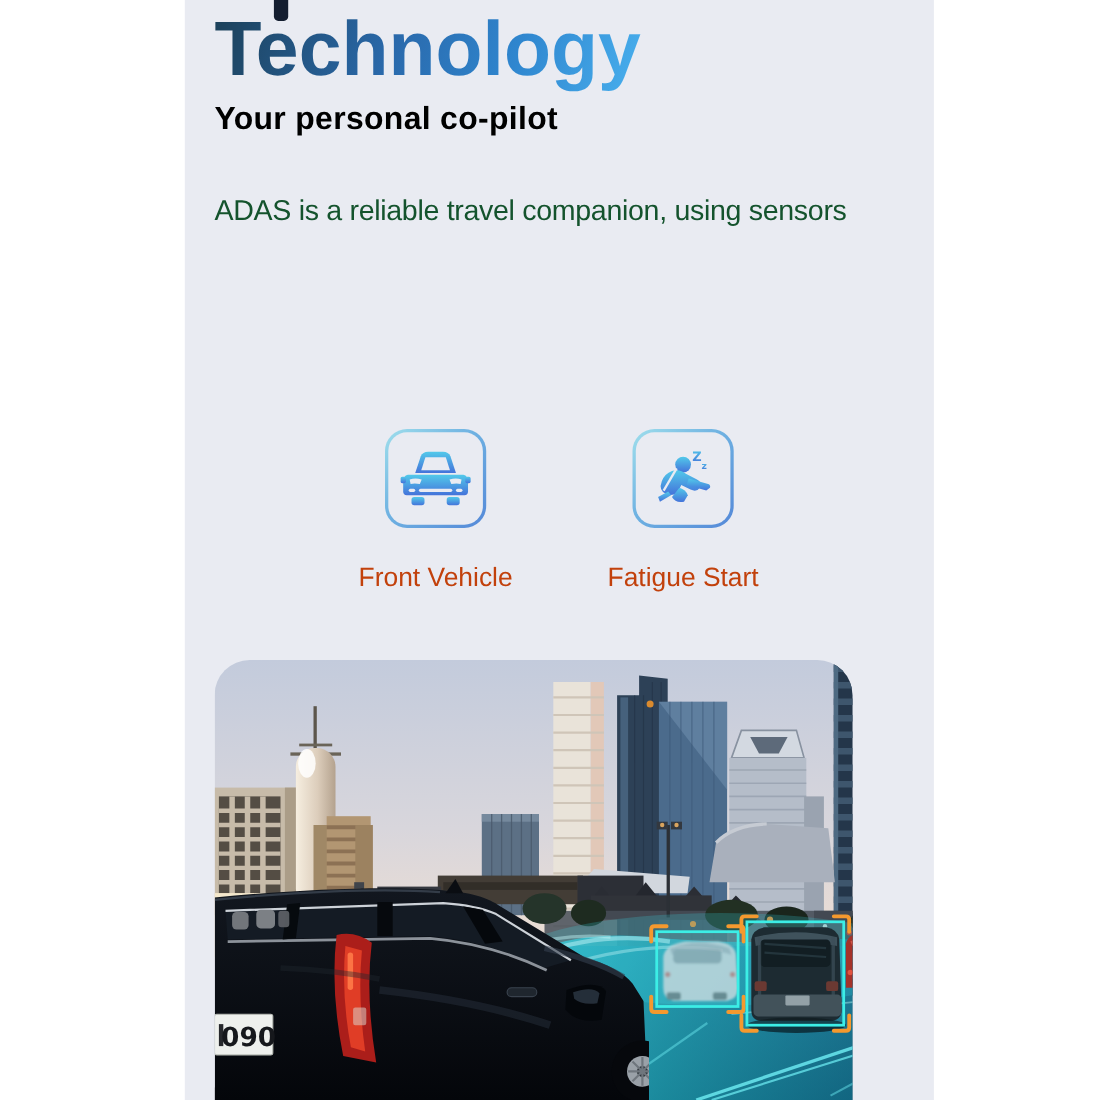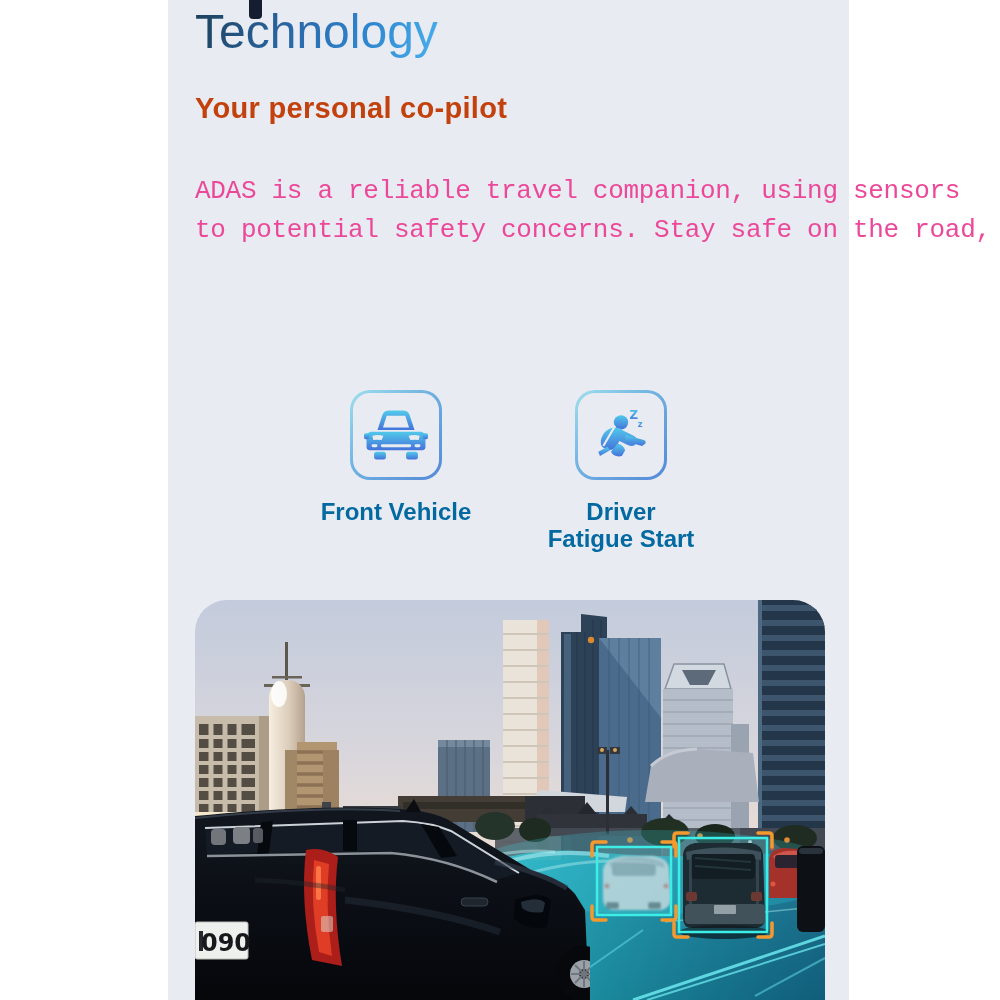--- a/index.html
+++ b/index.html
@@ -1,52 +1,51 @@
 <!DOCTYPE html>
 <html><head>
 <meta charset="utf-8">
 <style>
   html,body{margin:0;padding:0;background:#ffffff;}
   .stage{position:relative;width:1000px;height:1000px;background:#ffffff;overflow:hidden;
          font-family:"Liberation Sans","DejaVu Sans",sans-serif;}
   .panel{position:absolute;left:168px;top:0;width:681px;height:1000px;background:#e9ebf2;}
   .frag{position:absolute;left:249px;top:0;width:13px;height:19px;background:#141e30;
         border-radius:0 0 4px 4px;}
-  .title{position:absolute;left:195px;top:4px;font-size:48px;font-weight:400;letter-spacing:0;
+  .title{position:absolute;left:195px;top:4px;font-size:70px;font-weight:700;letter-spacing:0;
          line-height:1.15;background:linear-gradient(108deg,#1c4058 0%,#2a69ab 42%,#2f86cf 70%,#49b0ee 100%);
          -webkit-background-clip:text;background-clip:text;color:transparent;}
-  .subtitle{position:absolute;left:195px;top:92px;font-size:29px;font-weight:600;color:#c2410c;
+  .subtitle{position:absolute;left:195px;top:92px;font-size:29px;font-weight:600;color:#000000;
             letter-spacing:.3px;}
-  .desc{position:absolute;left:195px;top:172px;font-size:26px;line-height:39px;color:#ec4899;
-        letter-spacing:-0.3px;white-space:nowrap;font-family:Liberation Mono, monospace;}
+  .desc{position:absolute;left:195px;top:172px;font-size:26px;line-height:39px;color:#14532d;
+        letter-spacing:-0.3px;white-space:nowrap;}
   .feature-card{position:absolute;top:390px;width:160px;text-align:center;}
   .f1{left:316px;} .f2{left:541px;}
   .tile{width:86px;height:84px;margin:0 auto;border-radius:20px;padding:3px;
         background:linear-gradient(135deg,#9fdfec 0%,#6fb2e2 45%,#5488d8 100%);}
   .tile-inner{width:100%;height:100%;border-radius:17px;background:#e9ebf2;
               display:flex;align-items:center;justify-content:center;}
-  .f-label{margin-top:18px;font-size:24px;line-height:27px;color:#0369a1;font-weight:700;}
-  .photo-wrap{position:absolute;left:195px;top:600px;width:630px;height:400px;
+  .f-label{margin-top:32px;font-size:24px;line-height:27px;color:#c2410c;font-weight:400;}
+  .photo-wrap{position:absolute;left:195px;top:600px;width:580px;height:400px;
               border-radius:32px 32px 0 0;overflow:hidden;}
   .photo-wrap svg{display:block;}
 </style>
 </head>
 <body>
 
 <div class="stage">
   <div class="panel"></div>
 
   <div class="frag"></div>
 
   <div class="title">Technology</div>
   <div class="subtitle">Your personal co-pilot</div>
 
   <div class="desc">
     <div>ADAS is a reliable travel companion, using sensors</div>
-    <div>to potential safety concerns. Stay safe on the road,</div>
   </div>
 
   <div class="feature-card f1">
     <div class="tile">
       <div class="tile-inner">
         <svg width="64" height="56" viewBox="0 0 76 64">
           <defs>
             <linearGradient id="ig1" x1="0" y1="0" x2="0" y2="1">
               <stop offset="0" stop-color="#52c9ea"></stop>
                 <stop offset="1" stop-color="#4473da"></stop>
@@ -87,21 +86,20 @@
           <circle cx="38" cy="17" r="8.5" fill="url(#ig2)"></circle>
           <path d="M26,24 Q34,21 41,27 L53,33 Q59,36 56,42 Q53,47 46,44 L36,39 Q31,53 20,49 Q11,45 15,35 Q18,27 26,24 Z" fill="url(#ig2)"></path>
           <path d="M44,32 L65,38 Q68,39 67,42 L63,45 L42,39 Z" fill="url(#ig2)"></path>
           <path d="M34,42 Q41,44 43,50 L39,57 Q30,59 26,52 Z" fill="url(#ig2)"></path>
           <path d="M25,50 L13,57 L11,52 L22,46 Z" fill="url(#ig2)"></path>
           <line x1="31" y1="21" x2="17" y2="45" stroke="#e9ebf2" stroke-width="2.5"></line>
         </svg>
       </div>
     </div>
     <div class="f-label">
-      <div>Driver</div>
       <div>Fatigue Start</div>
     </div>
   </div>
 
   <div class="photo-wrap">
     <svg width="630" height="400" viewBox="0 0 630 400">
       <defs>
         <linearGradient id="sky" x1="0" y1="0" x2="0" y2="1">
           <stop offset="0" stop-color="#c3cbdc"></stop>
             <stop offset=".55" stop-color="#d8d6dc"></stop>

